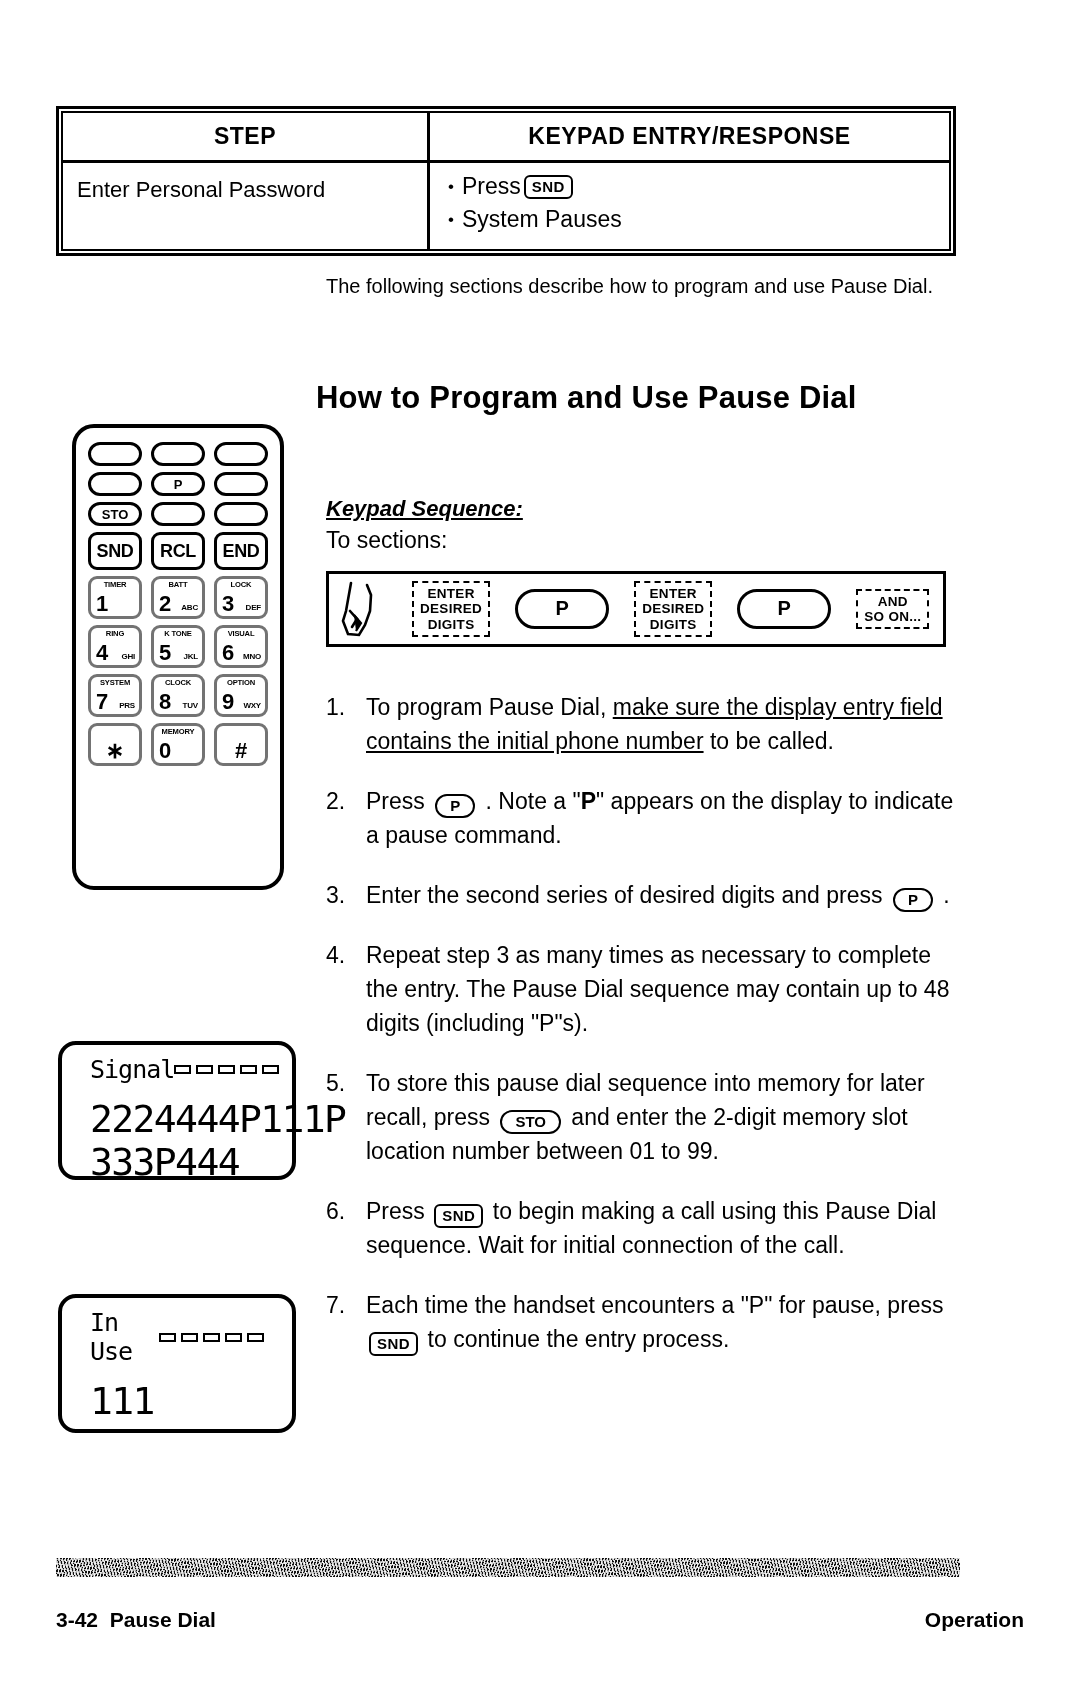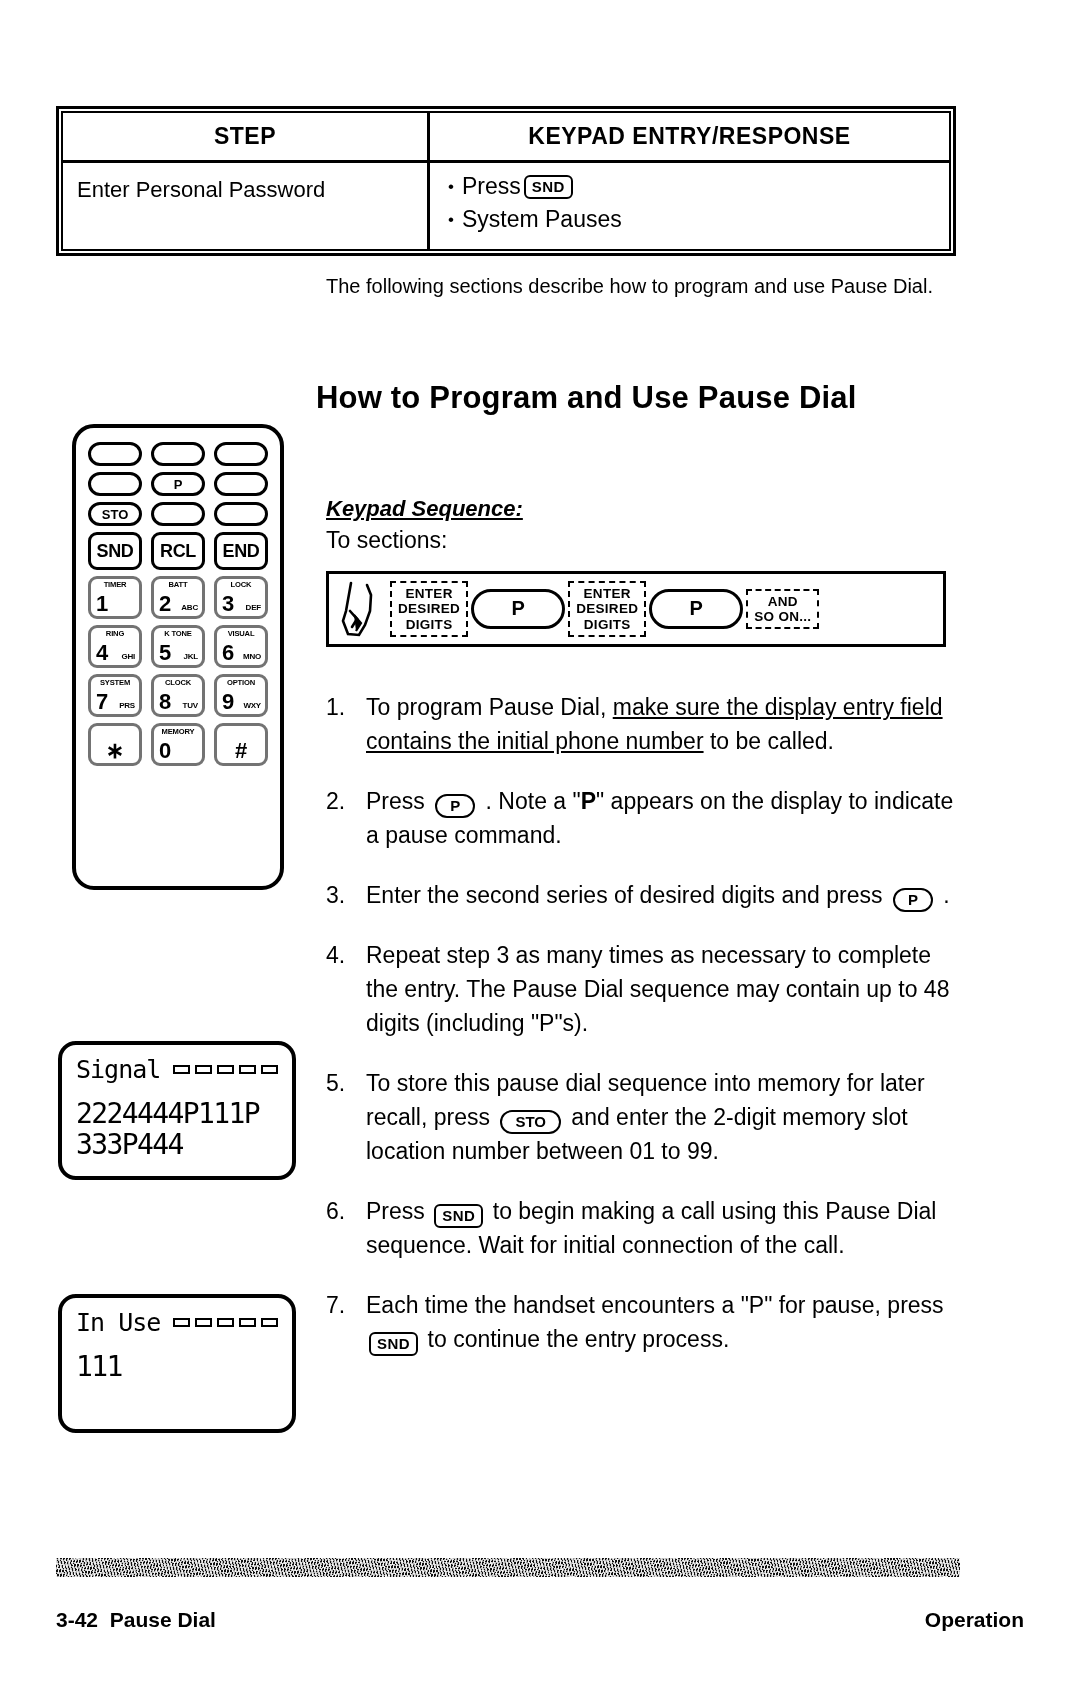--- a/index.html
+++ b/index.html
@@ -142,21 +142,21 @@
     position: absolute;
     left: 326px;
     top: 571px;
     width: 620px;
     height: 76px;
     border: 3px solid #000;
     box-sizing: border-box;
     display: flex;
     align-items: center;
     padding: 0 8px;
-    gap: 3px;
+    gap: 25px;
     background: #fff;
   }
   .seq-hand {
     width: 50px;
     height: 56px;
     flex: 0 0 auto;
     position: relative;
   }
   .seq-dashed {
     border: 2px dashed #000;
@@ -289,21 +289,21 @@
     letter-spacing: -0.2px;
   }
 
   
   .lcd {
     position: absolute;
     border: 4px solid #000;
     border-radius: 18px;
     box-sizing: border-box;
     background: #fff;
-    padding: 10px 14px;
+    padding: 10px 28px;
   }
   .lcd-topline {
     display: flex;
     align-items: center;
     justify-content: space-between;
   }
   .lcd-status {
     font-size: 25px;
     font-family: "DejaVu Sans Mono", monospace;
     letter-spacing: -1px;
@@ -313,21 +313,21 @@
     gap: 5px;
   }
   .lcd-bar {
     width: 17px;
     height: 9px;
     border: 2.5px solid #000;
     box-sizing: border-box;
     background: #fff;
   }
   .lcd-digits {
-    font-size: 28px;
+    font-size: 38px;
     font-family: "DejaVu Sans Mono", monospace;
     letter-spacing: -1.6px;
     line-height: 1.12;
     margin-top: 14px;
   }
 
   #lcd-signal { left: 58px; top: 1041px; width: 238px; height: 139px; }
   #lcd-inuse  { left: 58px; top: 1294px; width: 238px; height: 139px; }
 
   

